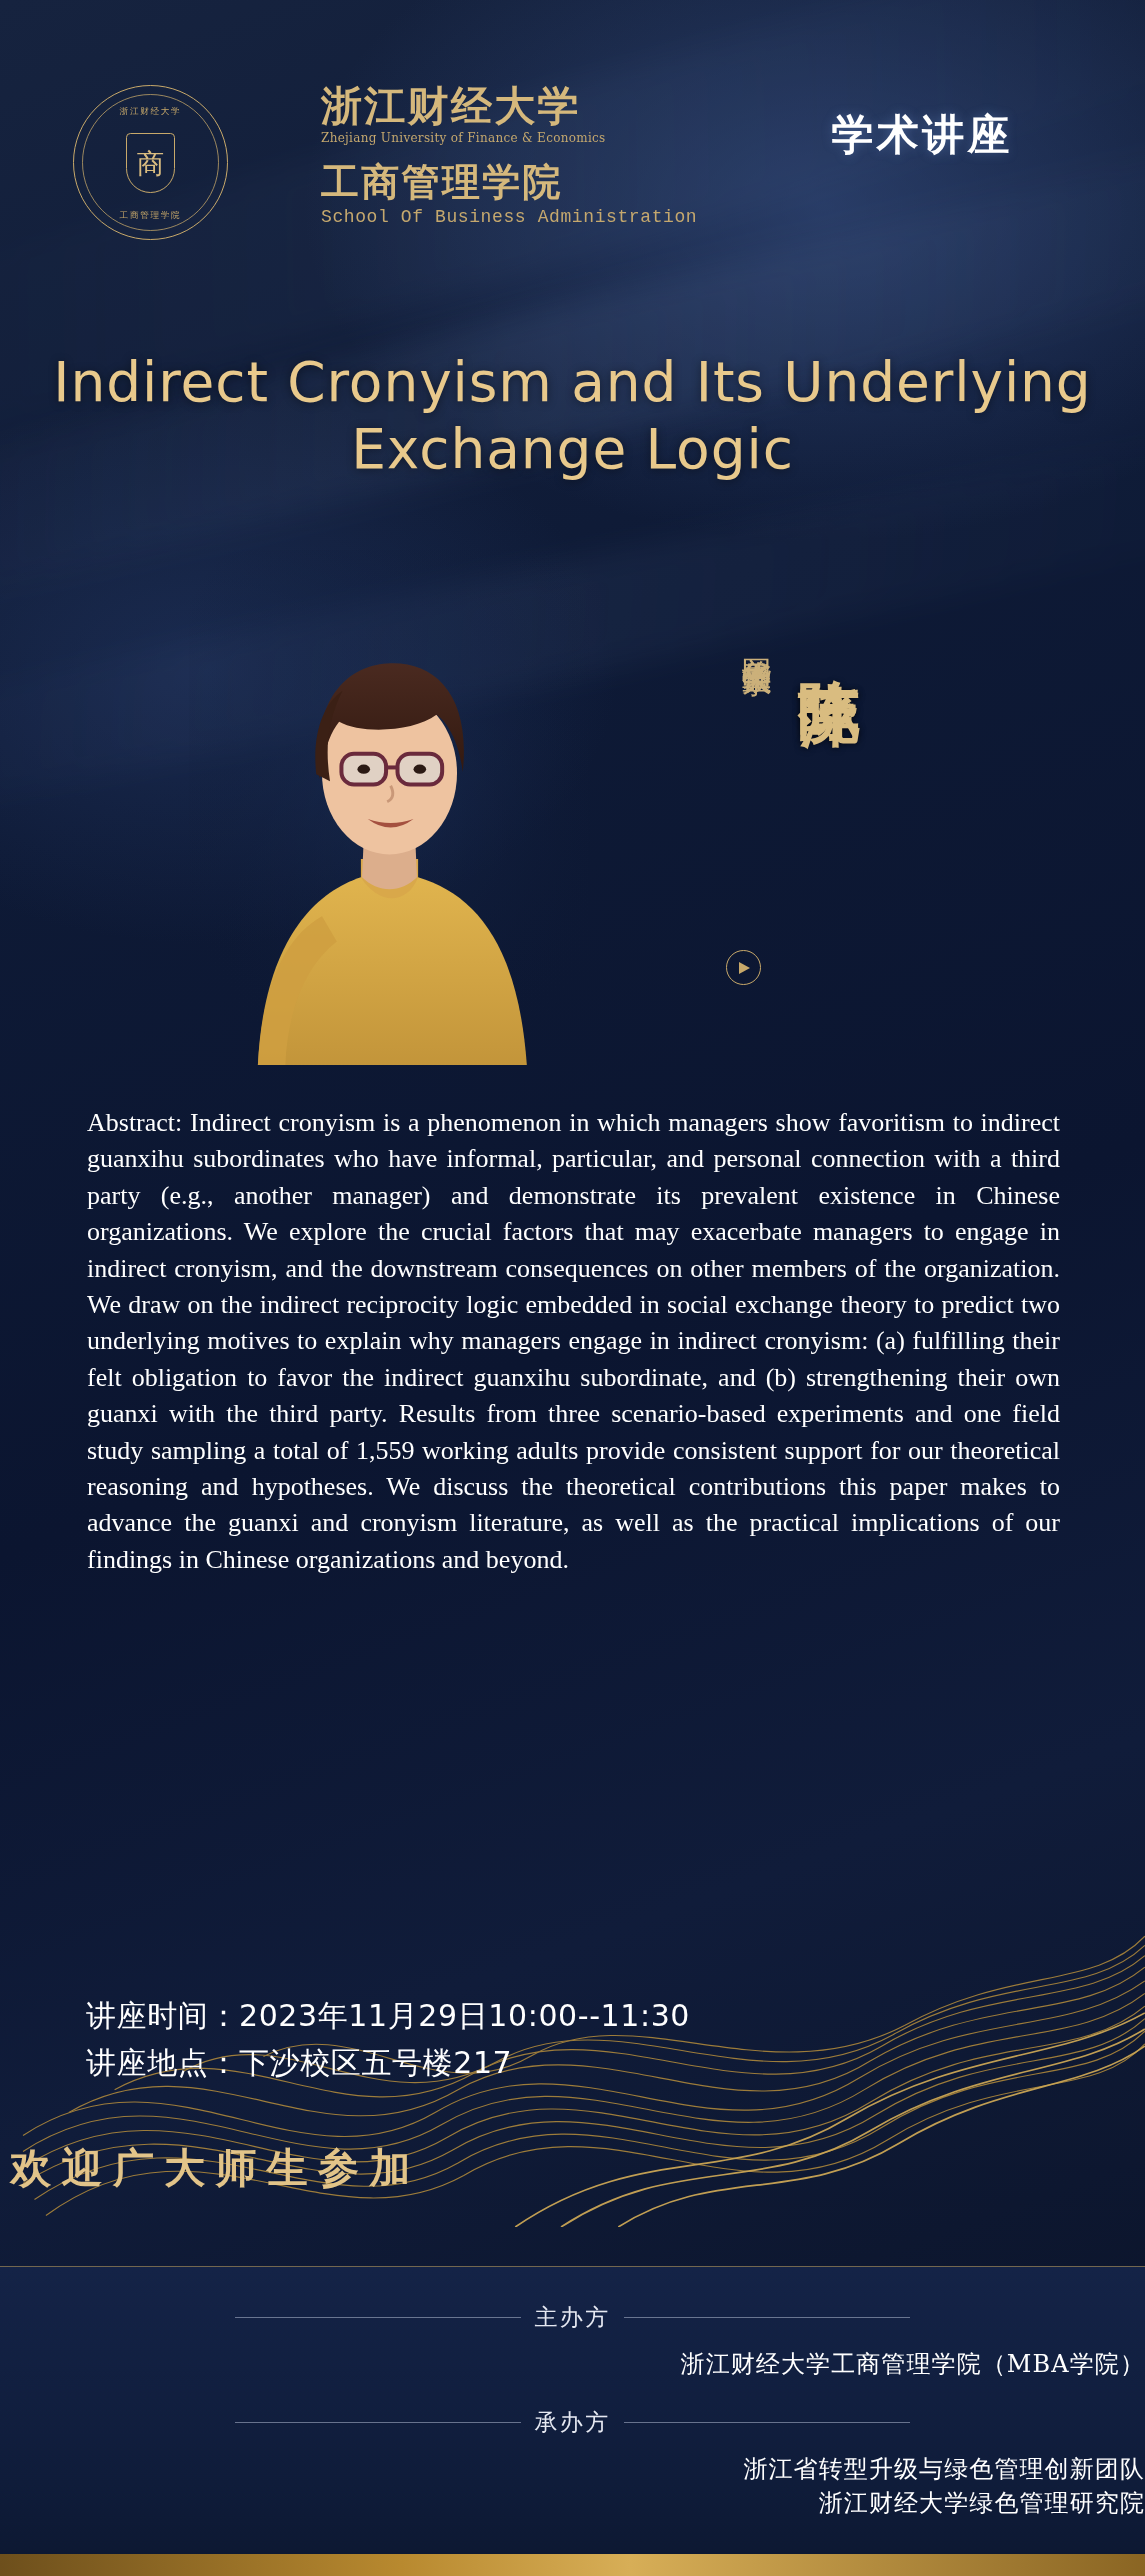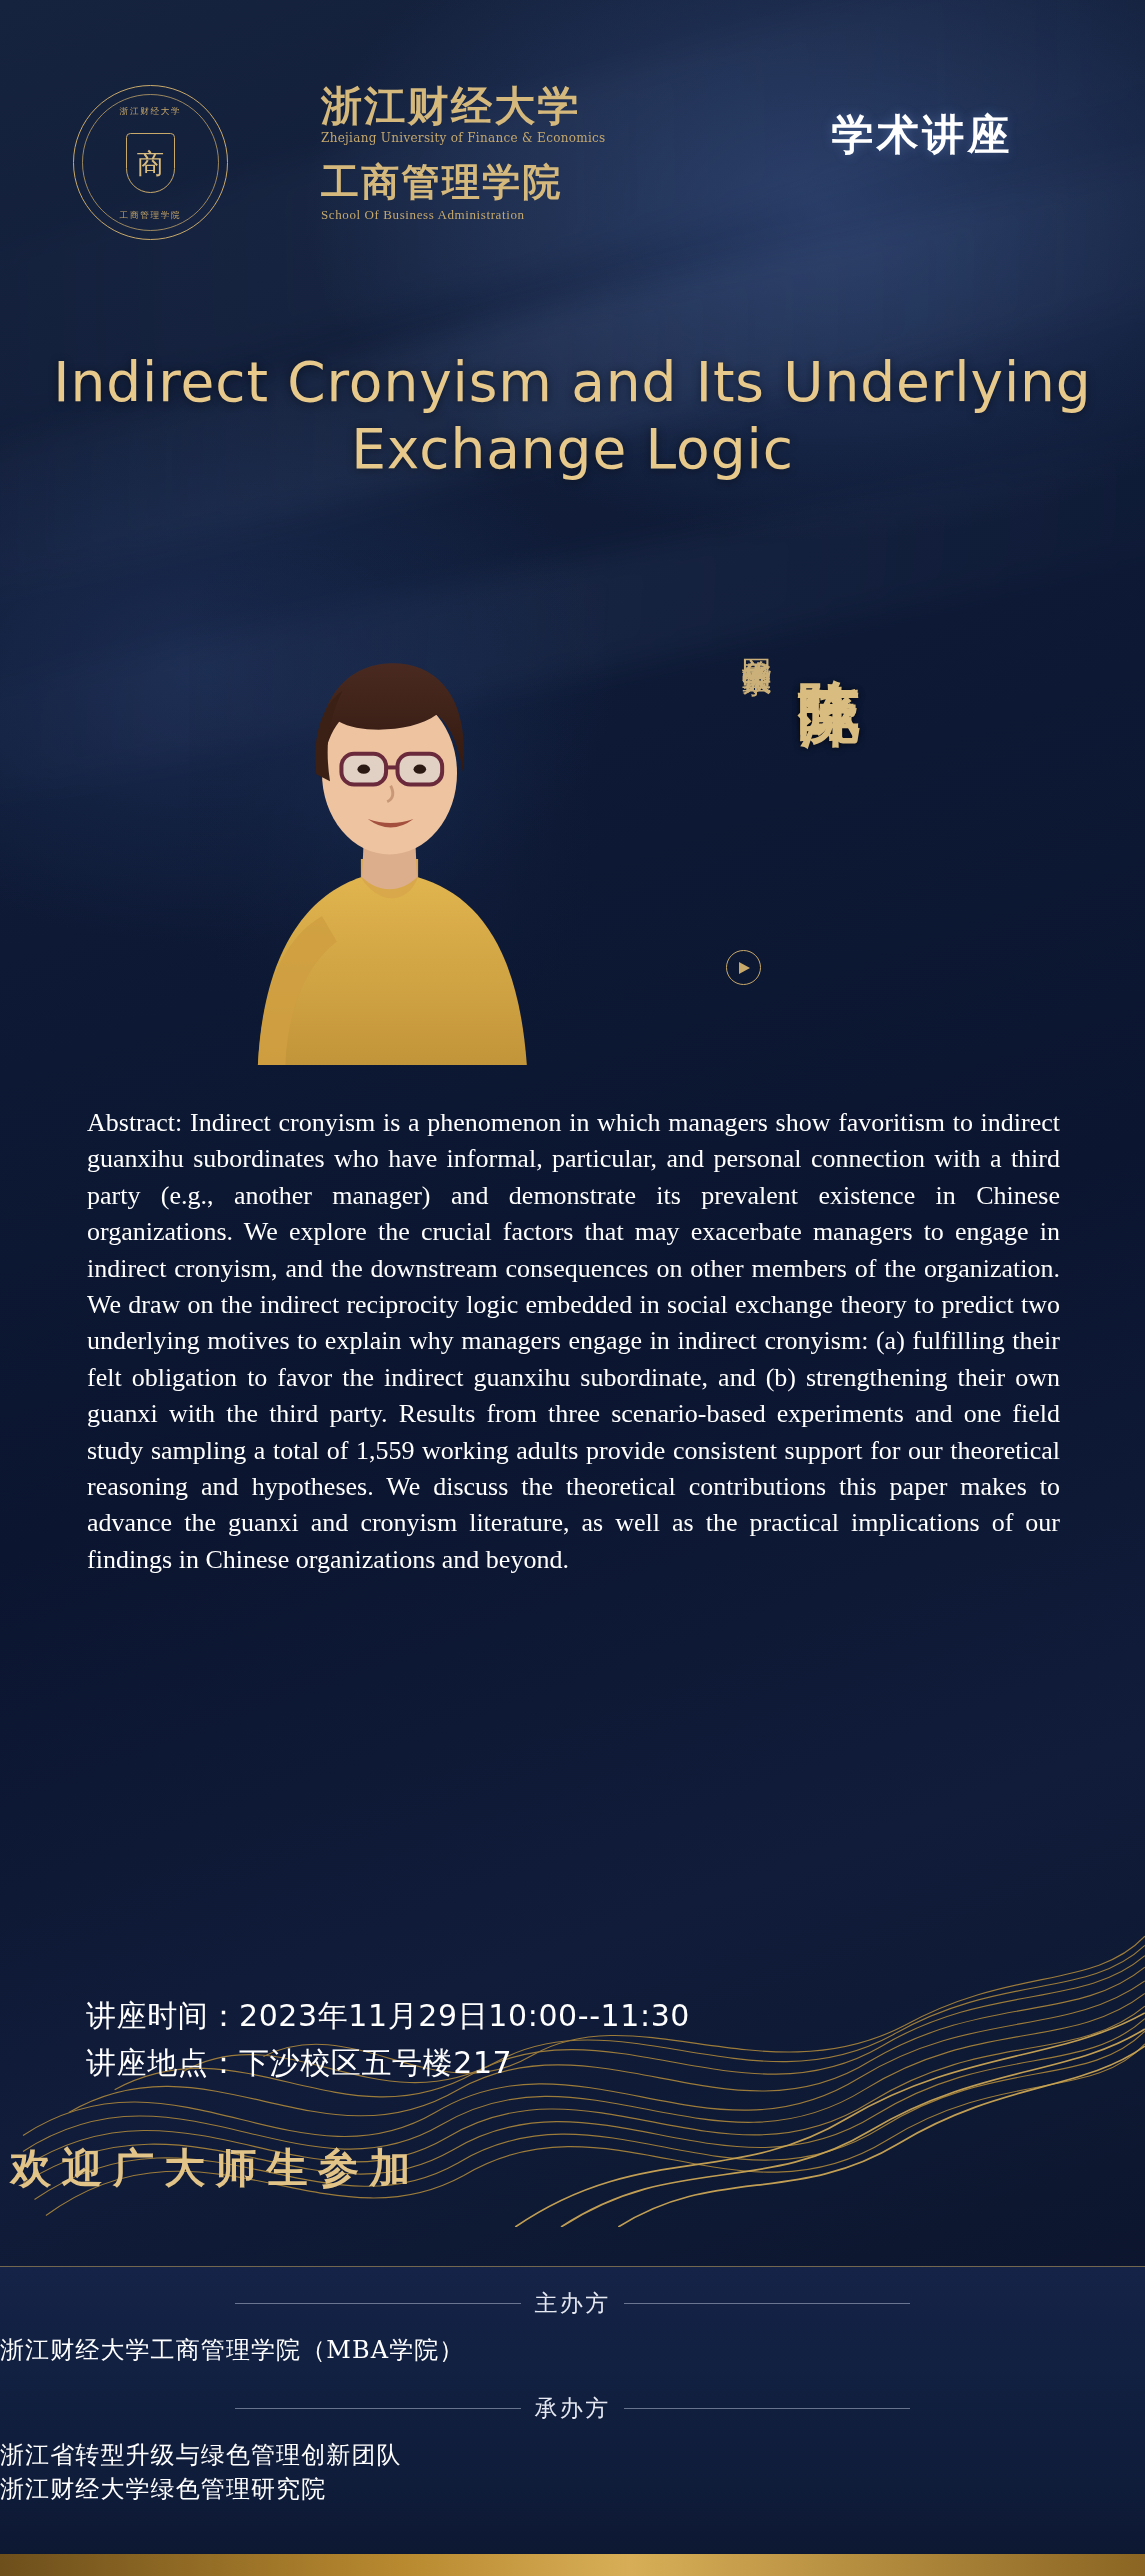--- a/index.html
+++ b/index.html
@@ -104,22 +104,22 @@
     color: #d5b87c;
     font-family: "DejaVu Serif", serif;
     font-weight: bold;
     font-size: 38px;
     letter-spacing: 2.3px;
     margin-top: 17px;
     line-height: 1.05;
   }
   .school-en {
     color: #c5a86e;
-    font-family: Liberation Serif, serif;
-    font-size: 13px;
+    font-family: Liberation Mono, monospace;
+    font-size: 18px;
     letter-spacing: 0.6px;
     margin-top: 4.6px;
   }
   .badge-lecture {
     position: absolute;
     right: 132px; top: 38px;
     color: #ffffff;
     font-family: "DejaVu Serif", serif;
     font-weight: bold;
     font-size: 42px;
@@ -235,22 +235,22 @@
   
   .footer {
     position: absolute;
     left: 0; bottom: 0;
     width: 1145px;
     height: 309px;
     background: linear-gradient(180deg, #142347 0%, #0f1c3a 70%, #0c1730 100%);
     border-top: 1.7px solid rgba(200,169,106,0.55);
   }
   .footer .inner {
-    padding-top: 21px;
-    text-align: left;
+    padding-top: 35px;
+    text-align: right;
     color: #ffffff;
     font-family: "DejaVu Serif", serif;
   }
   .rule-label {
     display: flex;
     align-items: center;
     justify-content: center;
     gap: 13.7px;
     color: #e6e9f2;
     font-size: 23px;

